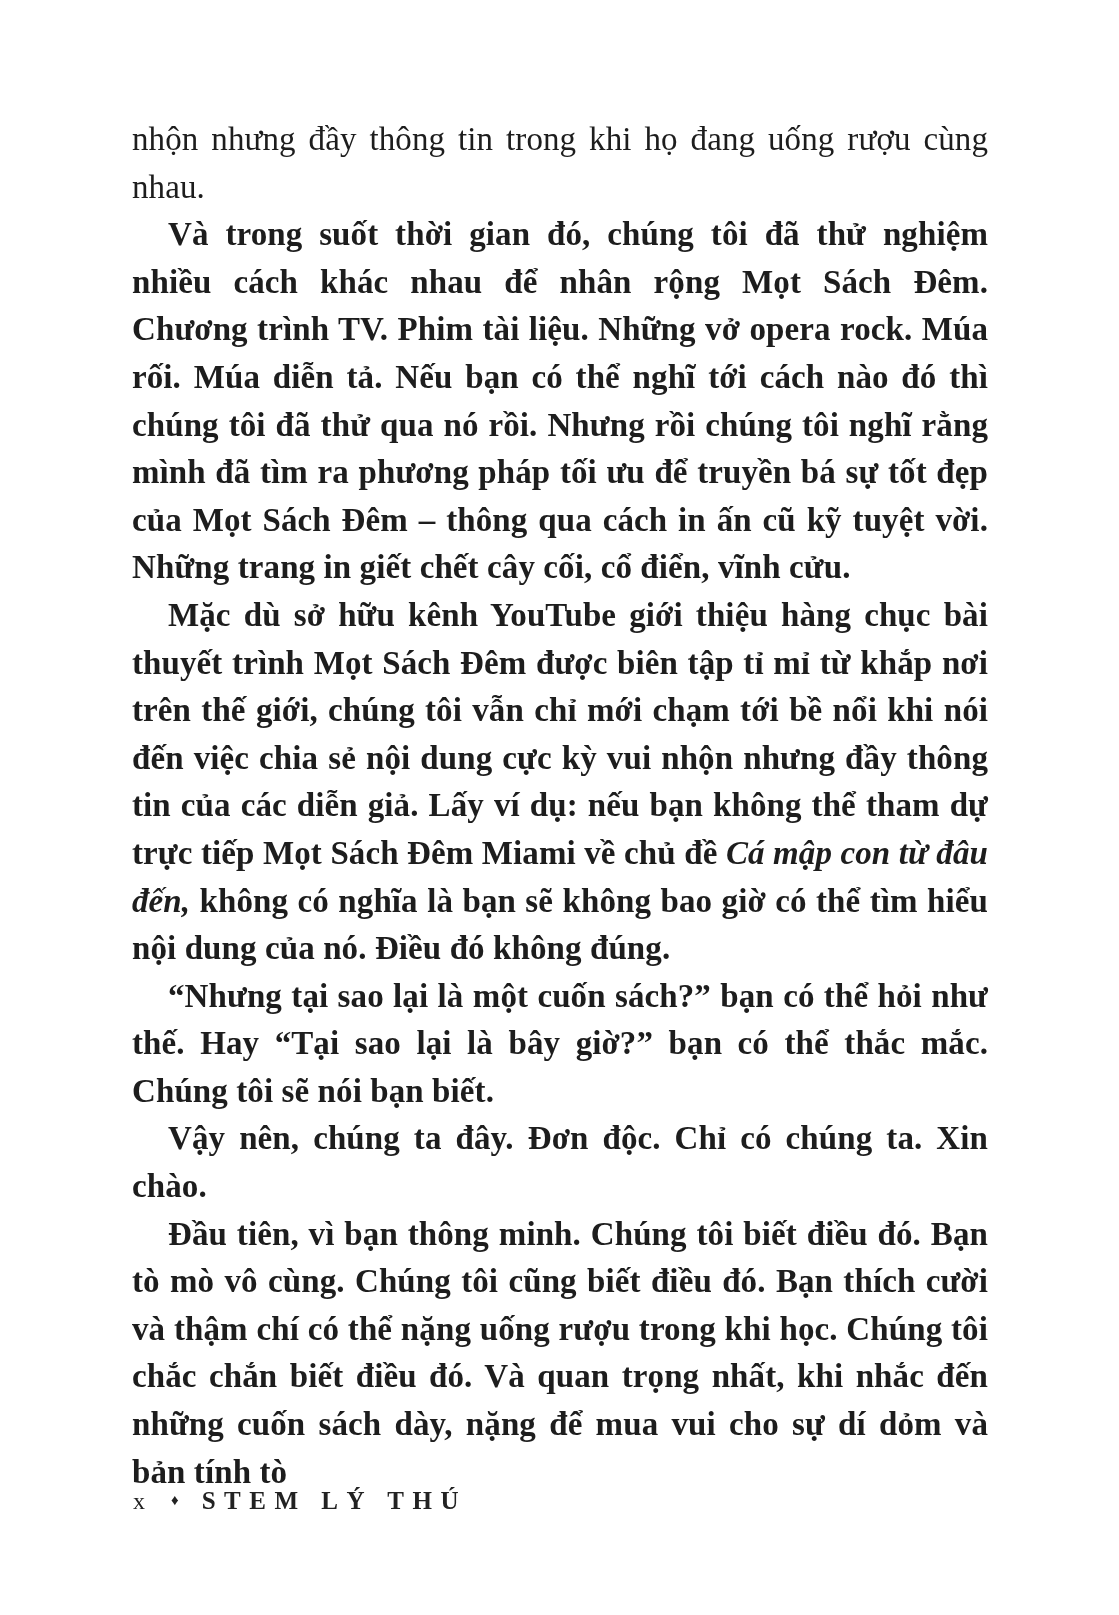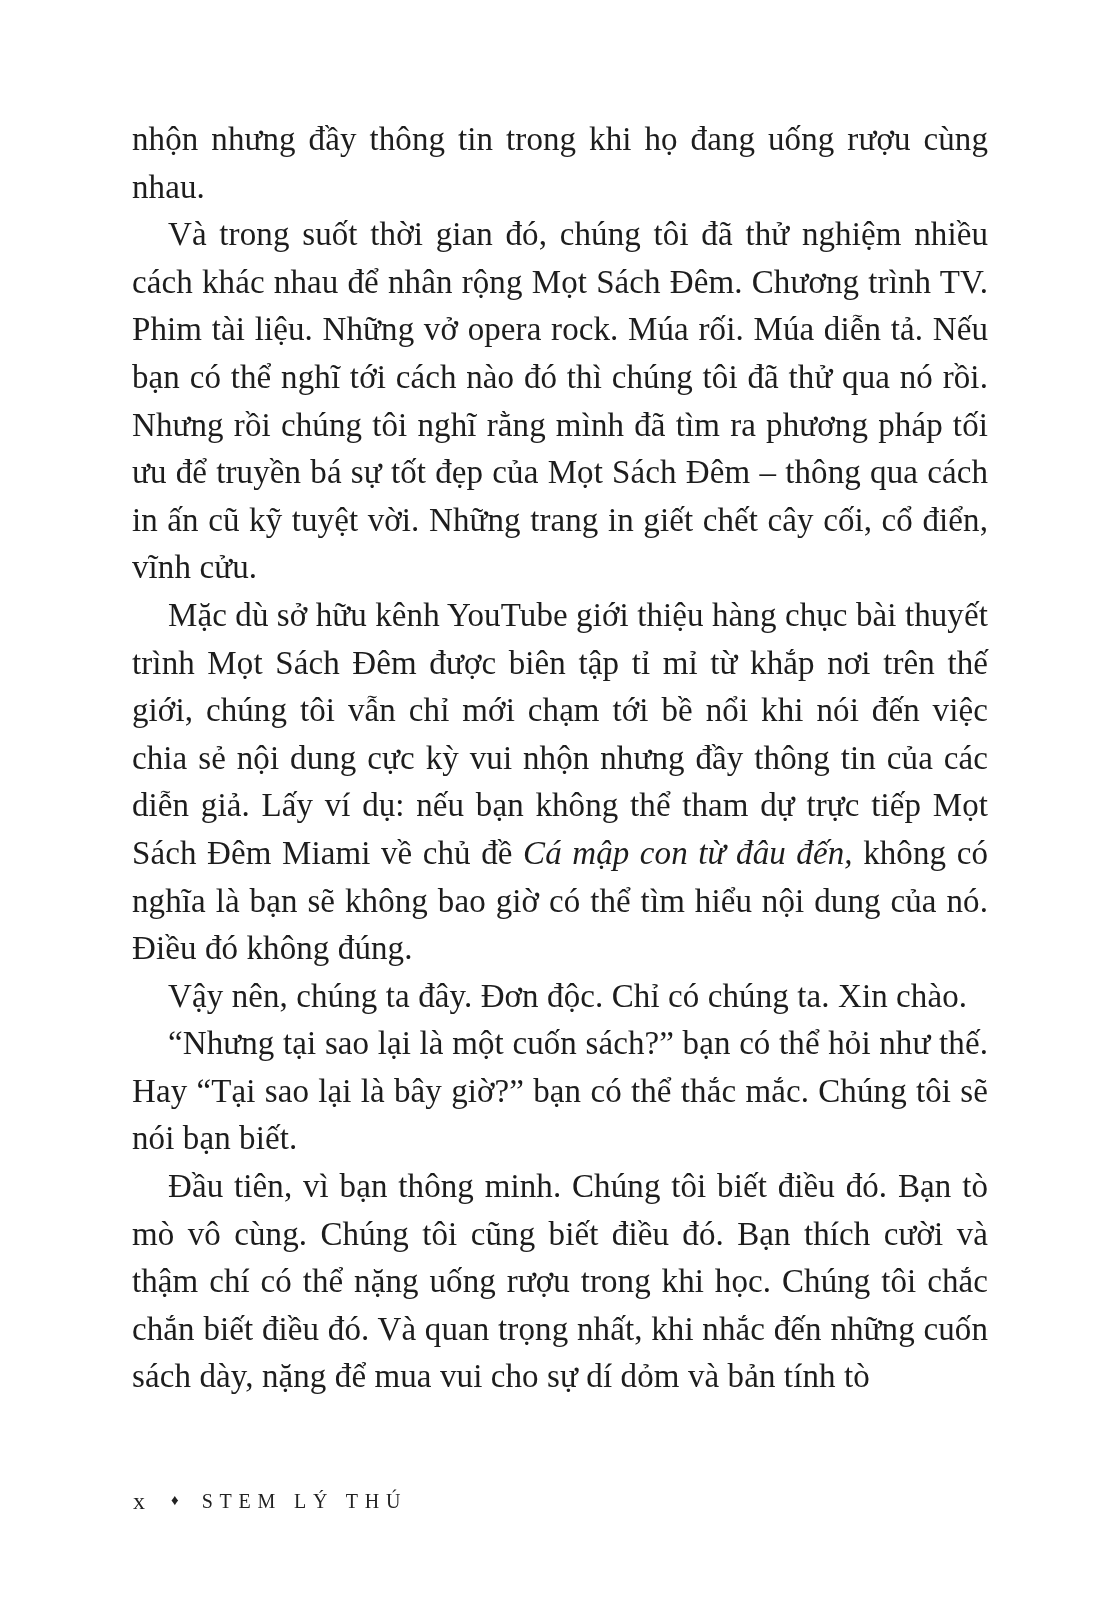--- a/index.html
+++ b/index.html
@@ -25,20 +25,21 @@
     font-size: 33px;
     line-height: 47.6px;
     letter-spacing: 0.1px;
   }
   .text-block p {
     margin: 0;
     padding: 0;
   }
   .text-block p.indent {
     text-indent: 36px;
+    font-weight: bold;
   }
   .text-block em {
     font-style: italic;
   }
   .page-footer {
     position: absolute;
     left: 133px;
     top: 1487px;
     display: flex;
     align-items: center;
@@ -48,37 +49,38 @@
     font-size: 24px;
     line-height: 28px;
   }
   .diamond {
     font-size: 15px;
     line-height: 28px;
     margin: 0 23px 0 26px;
     transform: translateY(-1px);
   }
   .book-title {
-    font-size: 20px;
+    font-size: 25px;
     line-height: 28px;
     letter-spacing: 0.34em;
     white-space: nowrap;
+    font-weight: bold;
   }
 </style>
 </head>
 <body>
 
 <div class="page">
 
   <main class="text-block" id="text-block">
       <p><span>nhộn nhưng đầy thông tin trong khi họ đang uống rượu cùng nhau.</span></p>
       <p class="indent"><span>Và trong suốt thời gian đó, chúng tôi đã thử nghiệm nhiều cách khác nhau để nhân rộng Mọt Sách Đêm. Chương trình TV. Phim tài liệu. Những vở opera rock. Múa rối. Múa diễn tả. Nếu bạn có thể nghĩ tới cách nào đó thì chúng tôi đã thử qua nó rồi. Nhưng rồi chúng tôi nghĩ rằng mình đã tìm ra phương pháp tối ưu để truyền bá sự tốt đẹp của Mọt Sách Đêm – thông qua cách in ấn cũ kỹ tuyệt vời. Những trang in giết chết cây cối, cổ điển, vĩnh cửu.</span></p>
       <p class="indent"><span>Mặc dù sở hữu kênh YouTube giới thiệu hàng chục bài thuyết trình Mọt Sách Đêm được biên tập tỉ mỉ từ khắp nơi trên thế giới, chúng tôi vẫn chỉ mới chạm tới bề nổi khi nói đến việc chia sẻ nội dung cực kỳ vui nhộn nhưng đầy thông tin của các diễn giả. Lấy ví dụ: nếu bạn không thể tham dự trực tiếp Mọt Sách Đêm Miami về chủ đề </span><em>Cá mập con từ đâu đến,</em><span> không có nghĩa là bạn sẽ không bao giờ có thể tìm hiểu nội dung của nó. Điều đó không đúng.</span></p>
+      <p class="indent"><span>“Nhưng tại sao lại là một cuốn sách?” bạn có thể hỏi như thế. Hay “Tại sao lại là bây giờ?” bạn có thể thắc mắc. Chúng tôi sẽ nói bạn biết.</span></p>
       <p class="indent"><span>Vậy nên, chúng ta đây. Đơn độc. Chỉ có chúng ta. Xin chào.</span></p>
-      <p class="indent"><span>“Nhưng tại sao lại là một cuốn sách?” bạn có thể hỏi như thế. Hay “Tại sao lại là bây giờ?” bạn có thể thắc mắc. Chúng tôi sẽ nói bạn biết.</span></p>
       <p class="indent"><span>Đầu tiên, vì bạn thông minh. Chúng tôi biết điều đó. Bạn tò mò vô cùng. Chúng tôi cũng biết điều đó. Bạn thích cười và thậm chí có thể nặng uống rượu trong khi học. Chúng tôi chắc chắn biết điều đó. Và quan trọng nhất, khi nhắc đến những cuốn sách dày, nặng để mua vui cho sự dí dỏm và bản tính tò</span></p>
     </main>
 
   <footer class="page-footer">
     <span class="page-number">x</span>
     <span class="diamond">♦</span>
     <span class="book-title">STEM LÝ THÚ</span>
   </footer>
 
 </div>

